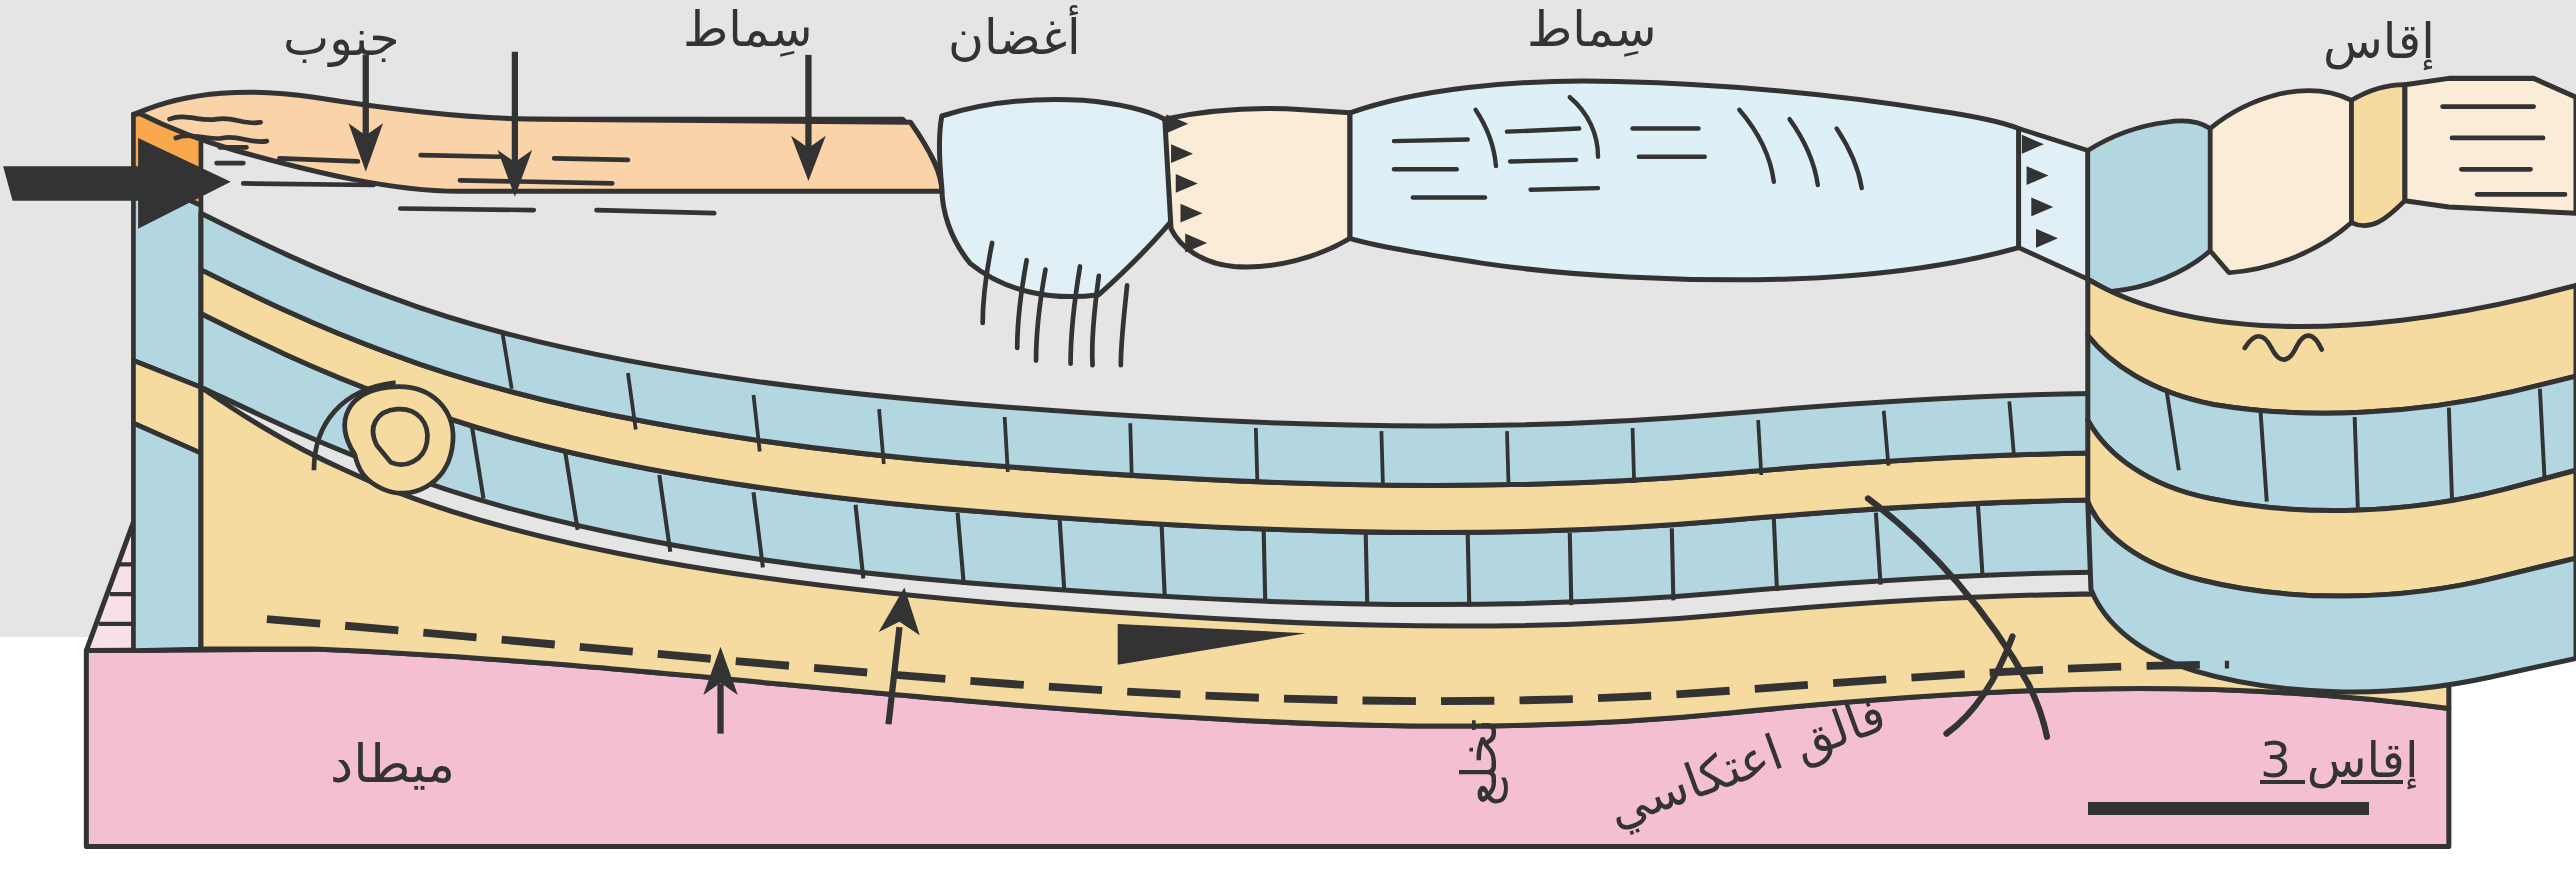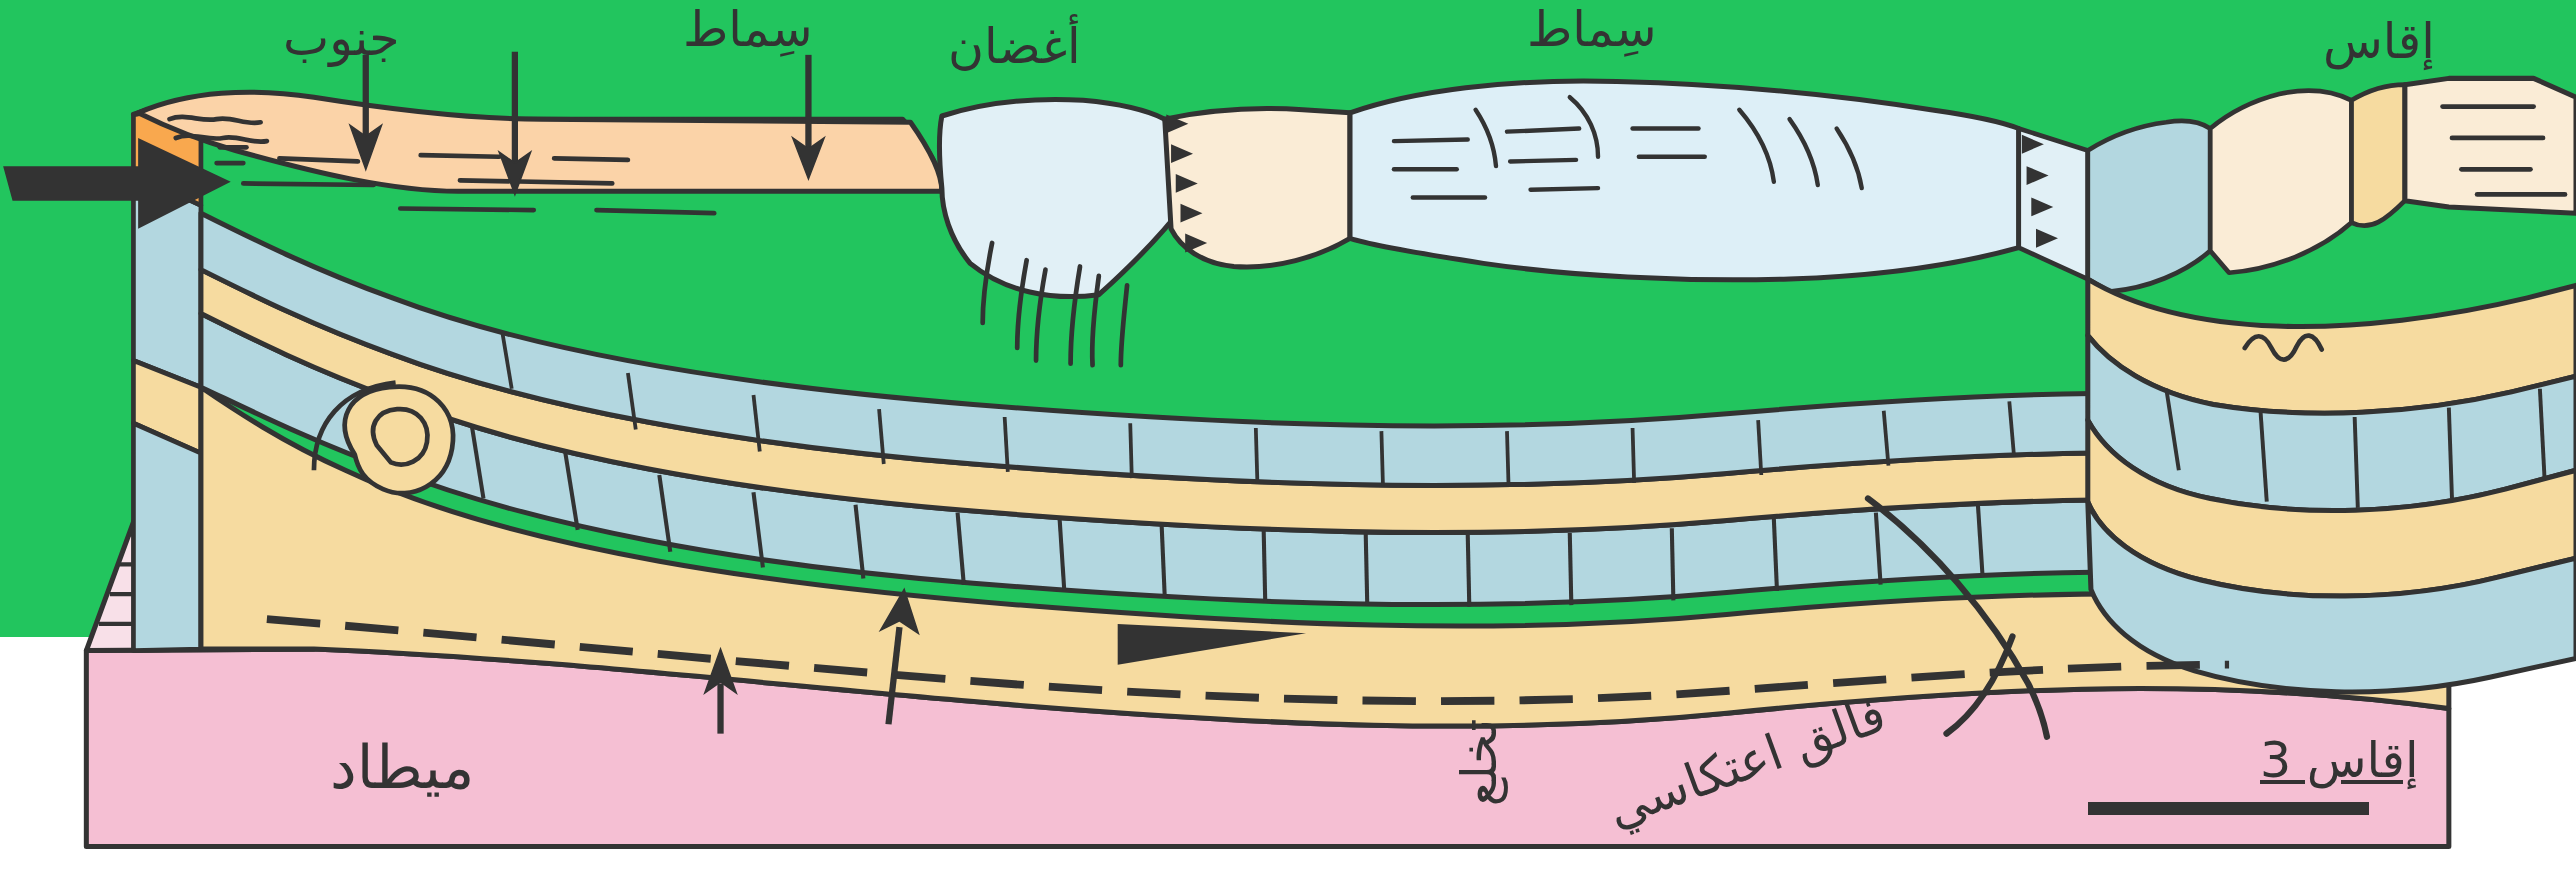--- a/index.html
+++ b/index.html
@@ -1,18 +1,18 @@
 <!DOCTYPE html>
 <html style="font-size:12.6px"><head>
 <meta charset="utf-8">
 <style>
   html,body{margin:0;padding:0;background:#ffffff;}
   body{width:2576px;height:881px;overflow:hidden;
        font-family:"DejaVu Sans","Liberation Sans",sans-serif;}
-  #stage{position:relative;width:2576px;height:637px;background:#22c55e;}
+  #stage{position:relative;width:2576px;height:637px;background:#e5e5e5;}
   svg#diagram{position:absolute;inset:0;width:2576px;height:881px;}
   .lbl{position:absolute;color:#333333;font-size:49px;line-height:1;
        direction:rtl;unicode-bidi:bidi-override;white-space:nowrap;
        font-family:"DejaVu Sans","Liberation Sans",sans-serif;}
   .lbl-rot{transform-origin:center center;}
 </style>
 </head>
 <body>
 
 <div id="stage">
@@ -367,25 +367,25 @@
 
     <rect x="1330" y="1025" width="0" height="0" fill="none"></rect>
   </svg>
 
   <div class="lbl" style="left:283px;top:14px;">جنوب</div>
 
   <div class="lbl" style="left:2323px;top:17.3px;">إقاس</div>
 
   <div class="lbl" style="left:683px;top:4.7px;">سِماط</div>
 
-  <div class="lbl" style="left:948px;top:22px;">أغضان</div>
+  <div class="lbl" style="left:948px;top:13px;">أغضان</div>
 
   <div class="lbl" style="left:1527px;top:4.7px;">سِماط</div>
 
-  <div class="lbl" style="left:330px;top:738px;font-size:60px;font-family:Liberation Serif, serif;">ميطاد</div>
+  <div class="lbl" style="left:330px;top:738px;font-size:52px;">ميطاد</div>
 
   <div class="lbl lbl-rot" style="left:1436px;top:738px;transform:rotate(-90deg);">تخلع</div>
 
   <div class="lbl lbl-rot" style="left:1601px;top:738px;transform:rotate(-20deg);">فالق اعتكاسي</div>
 
   <div class="lbl" style="left:2260px;top:736px;text-decoration:underline;">إقاس 3</div>
 
   <div style="position:absolute;left:2088px;top:802px;width:281px;height:13.3px;background:#333;"></div>
 
 </div>

